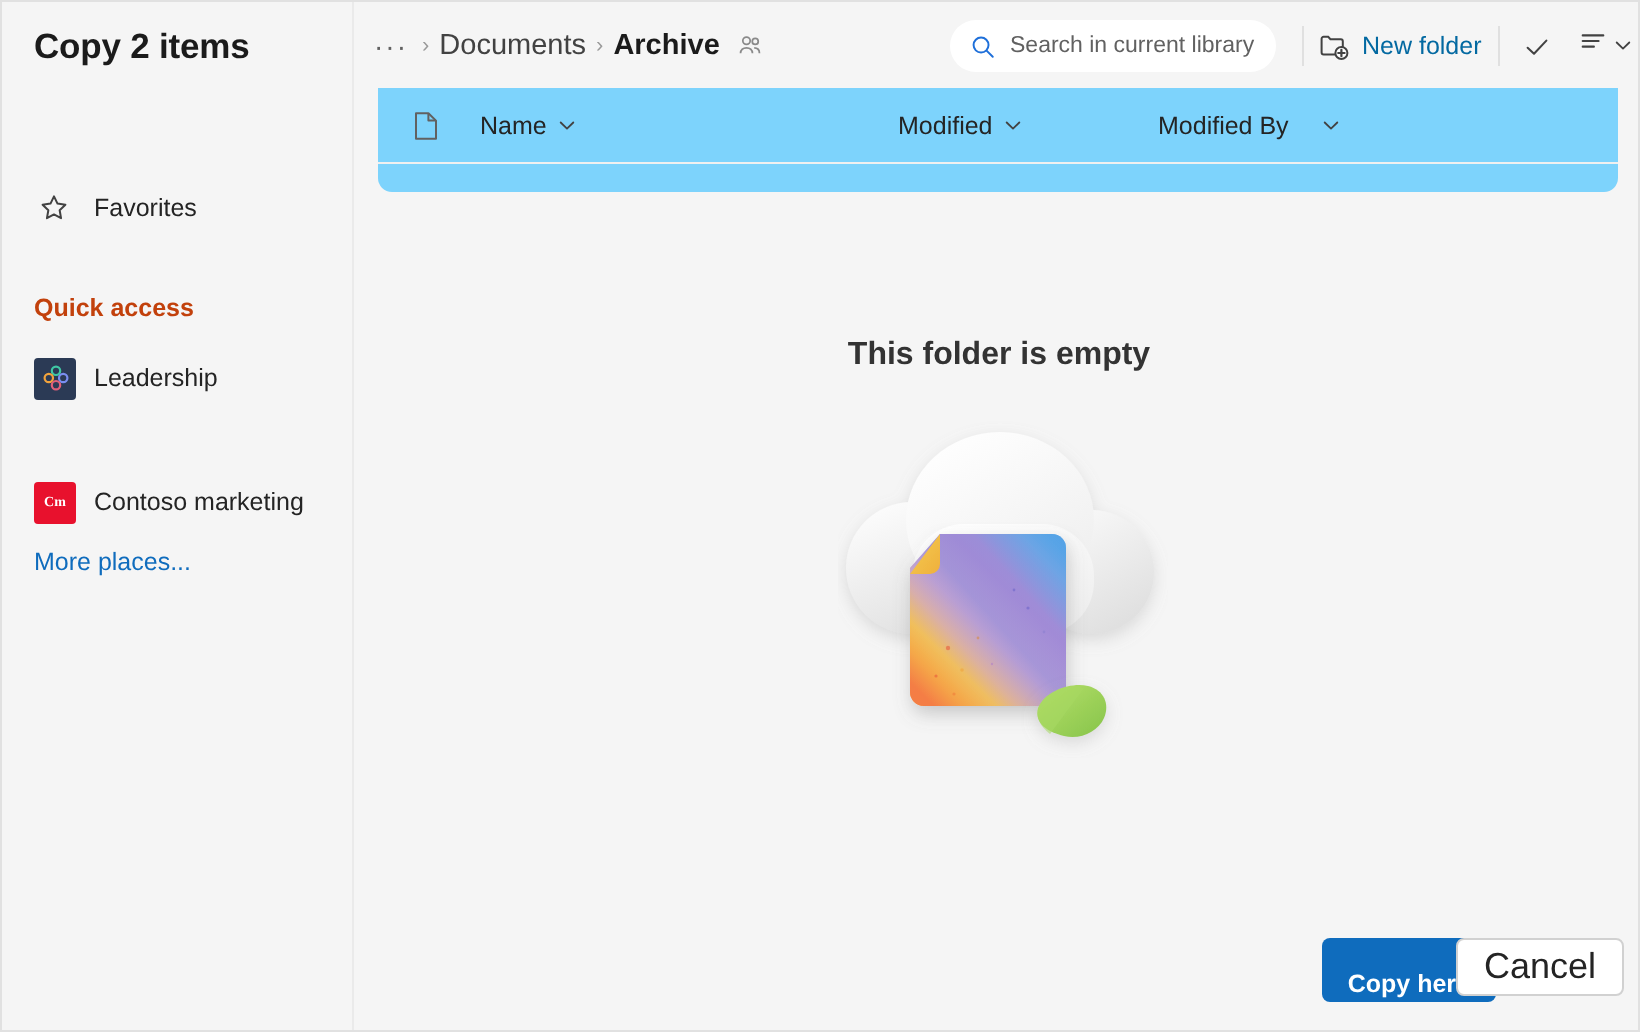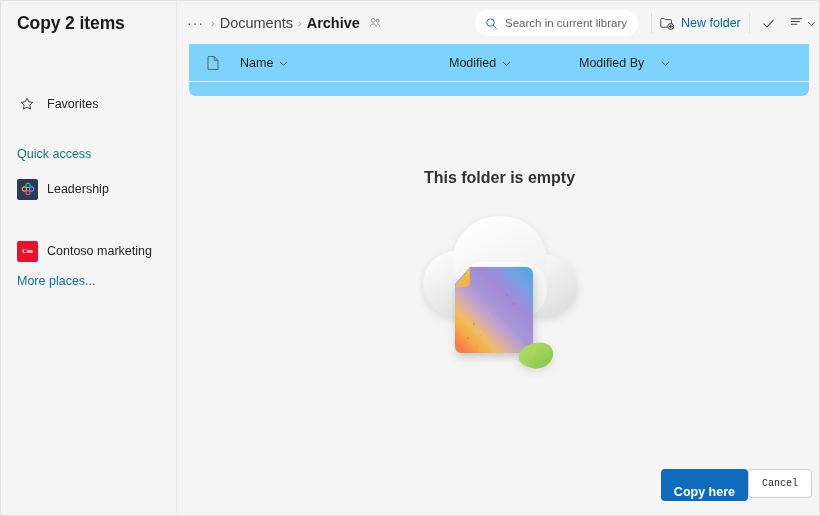--- a/index.html
+++ b/index.html
@@ -66,22 +66,22 @@
     white-space: nowrap;
   }
 
   #nav-myfiles { top: 58px; }
   #nav-favorites { top: 89px; }
 
   #quick-access-header {
     position: absolute;
     left: 16px; top: 146px;
     font-size: 12.5px;
-    font-weight: normal;
-    color: #0f766e;
+    font-weight: bold;
+    color: #c2410c;
   }
 
   .qa-item {
     position: absolute;
     left: 8px;
     width: 162px;
     height: 28px;
     display: flex;
     align-items: center;
     padding-left: 8px;
@@ -334,22 +334,22 @@
   #btn-cancel {
     position: absolute;
     right: 9px; top: 6px;
     height: 29px;
     min-width: 58px;
     padding: 0 13px;
     background: #ffffff;
     color: #242424;
     border: 1px solid #d1d1d1;
     border-radius: 4px;
-    font-family: Liberation Mono, monospace;
-    font-size: 10px;
+    font-family: Liberation Sans, sans-serif;
+    font-size: 18px;
     cursor: pointer;
   }
 </style>
 </head>
 <body>
 
 <div id="app">
 
   <div id="sidebar">
 

